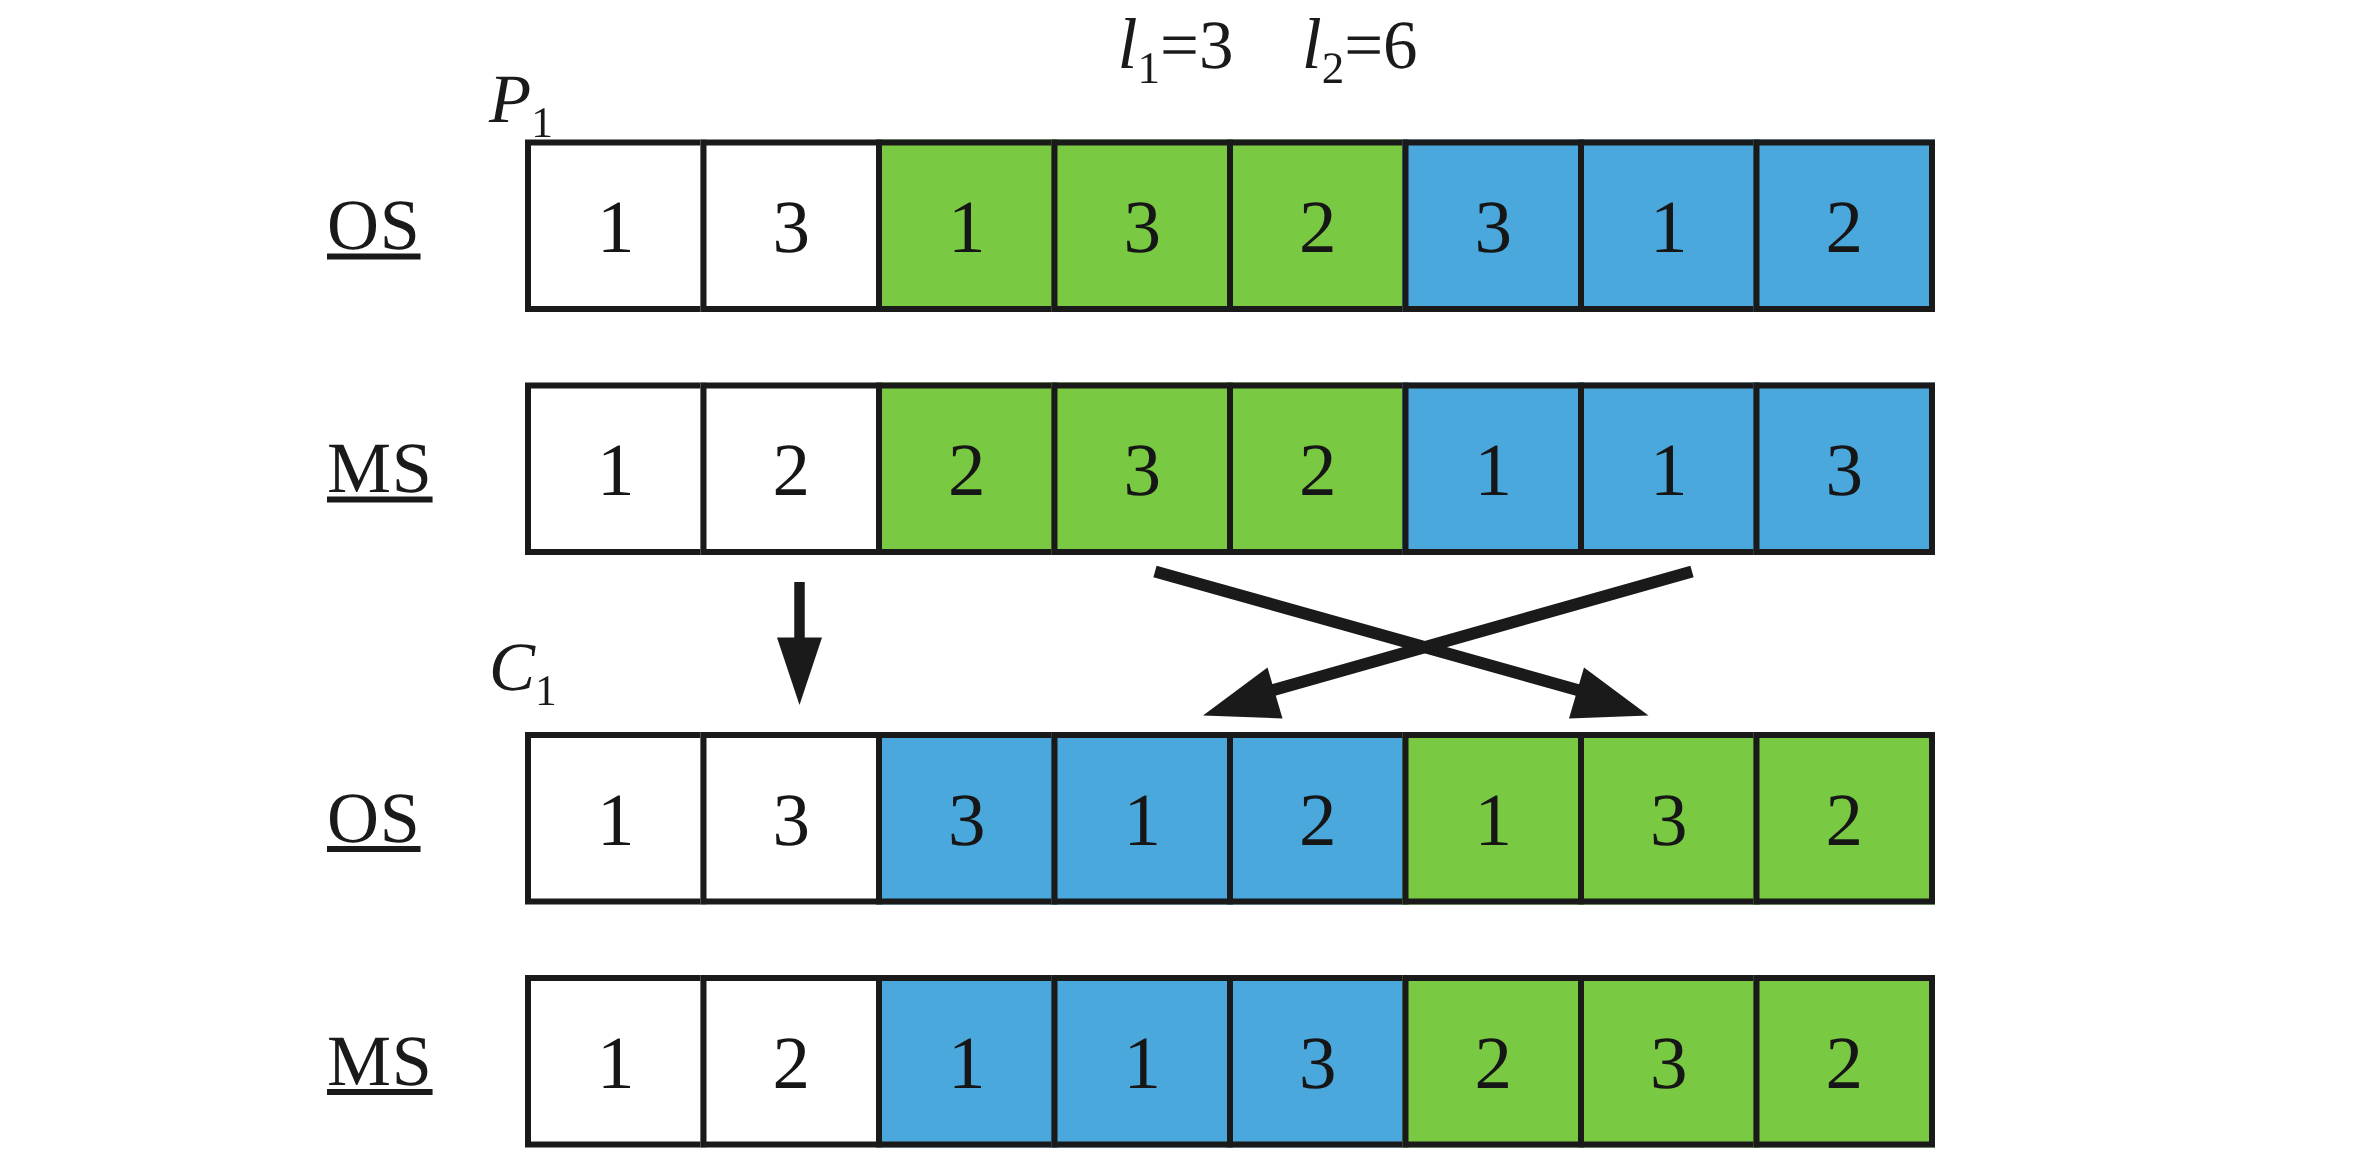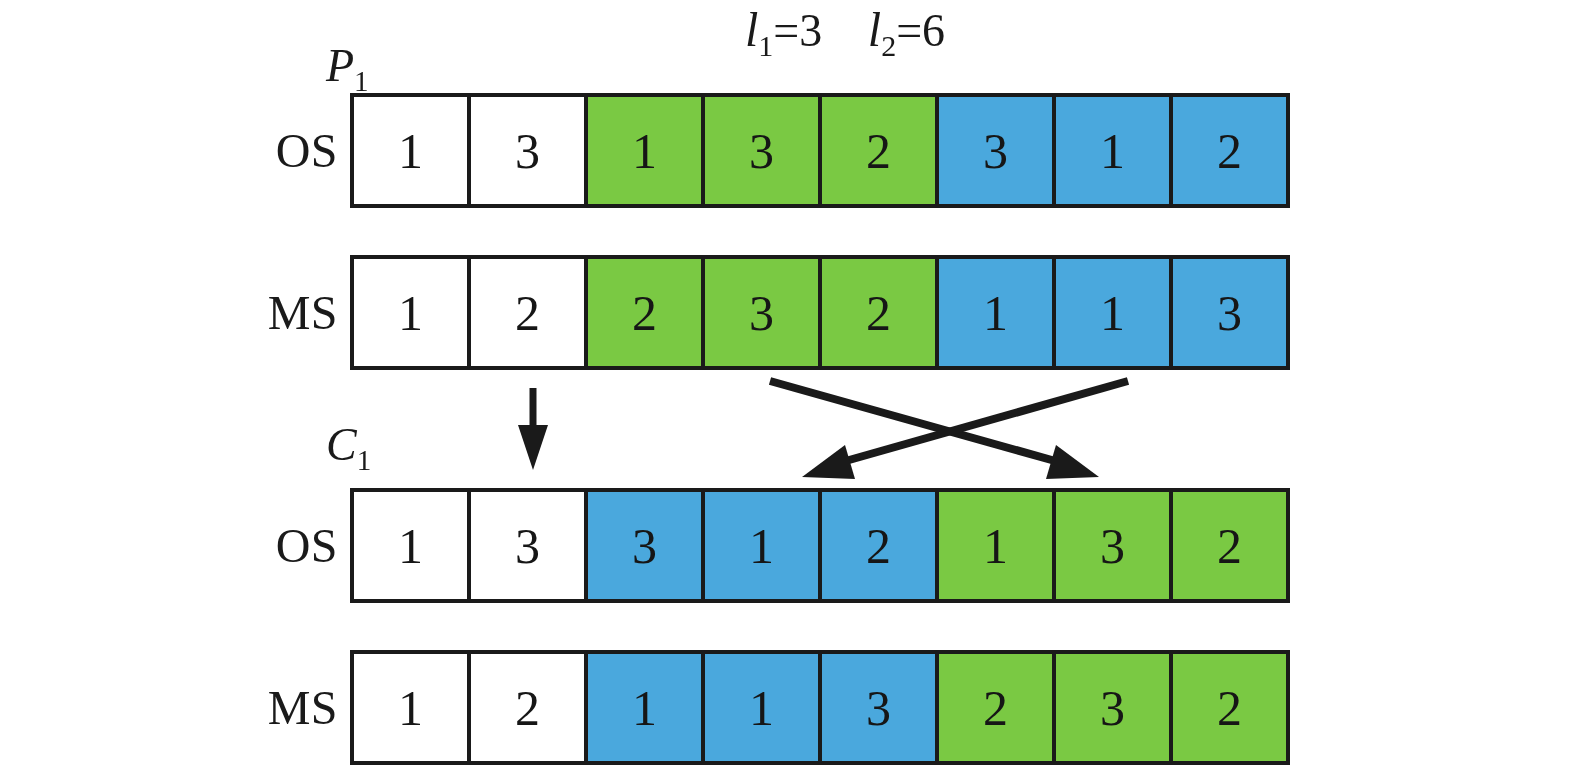--- a/index.html
+++ b/index.html
@@ -58,23 +58,23 @@
   }
   #label-p1 { left: 326px; top: 22px; margin-top: 17px; }
   #label-c1 { left: 326px; top: 418px; text-align: right; }
 
   
   .row-label {
     position: absolute;
     font-size: 48px;
     letter-spacing: 0.5px;
     white-space: nowrap;
-    text-align: right;
     width: 120px;
     left: 218px;
+    text-decoration: underline;
   }
 
   
   .chrom-row {
     position: absolute;
     left: 350px;
     display: flex;
     height: 115px;
   }
   .cell {

